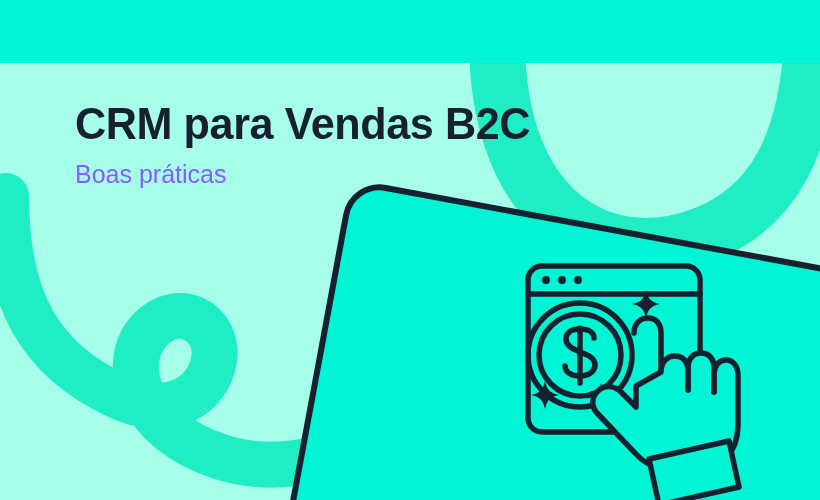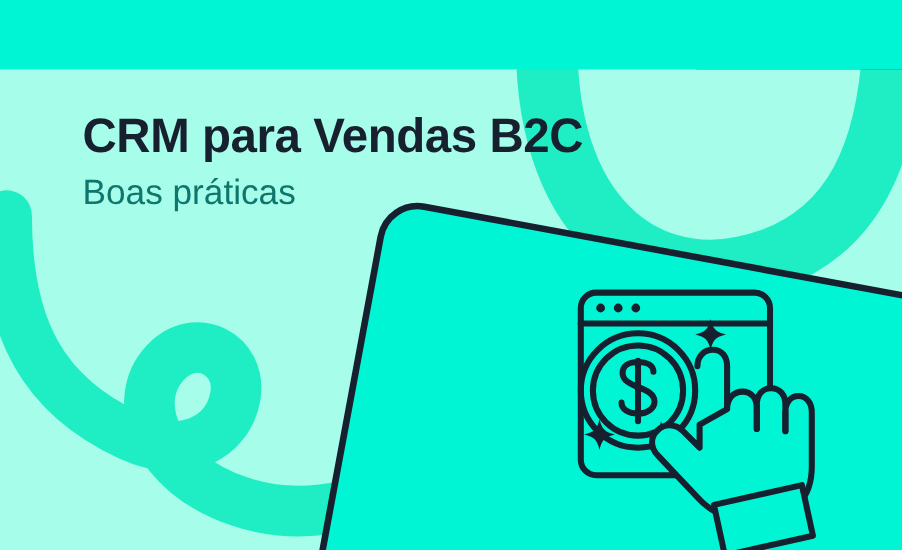--- a/index.html
+++ b/index.html
@@ -86,23 +86,23 @@
     font-weight: 700;
     color: #16202F;
     letter-spacing: -0.4px;
     line-height: 56px;
     white-space: nowrap;
     margin: 0;
     transform: scaleX(0.98);
     transform-origin: left center;
   }
   .subhead {
-    font-size: 32px;
+    font-size: 25px;
     font-weight: 400;
-    color: #0f766e;
+    color: #8b5cf6;
     line-height: 38px;
     margin: 3px 0 0 0;
     white-space: nowrap;
   }
 </style>
 </head>
 <body>
 
 <div id="stage">
 

